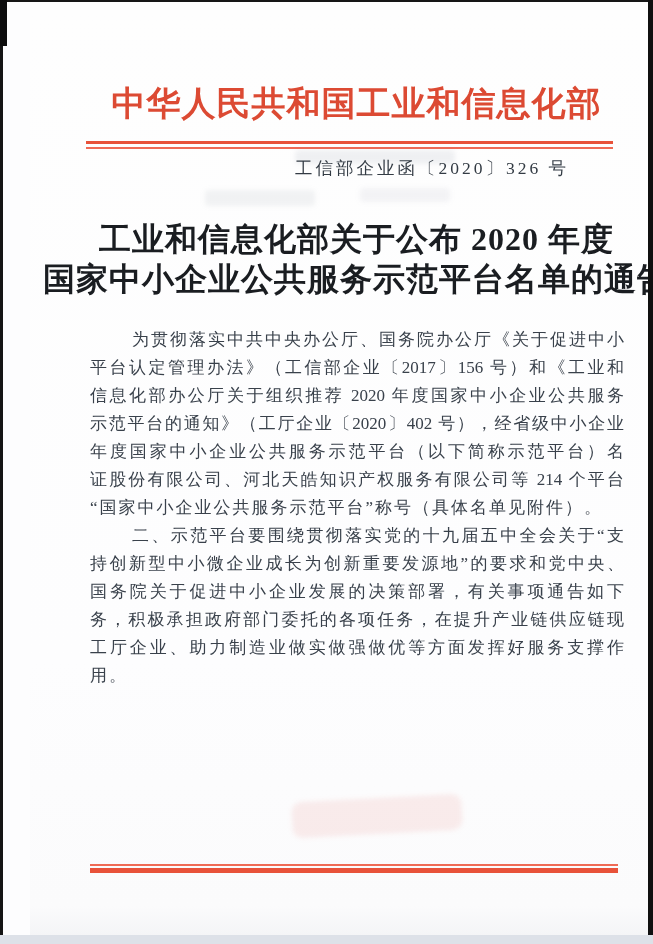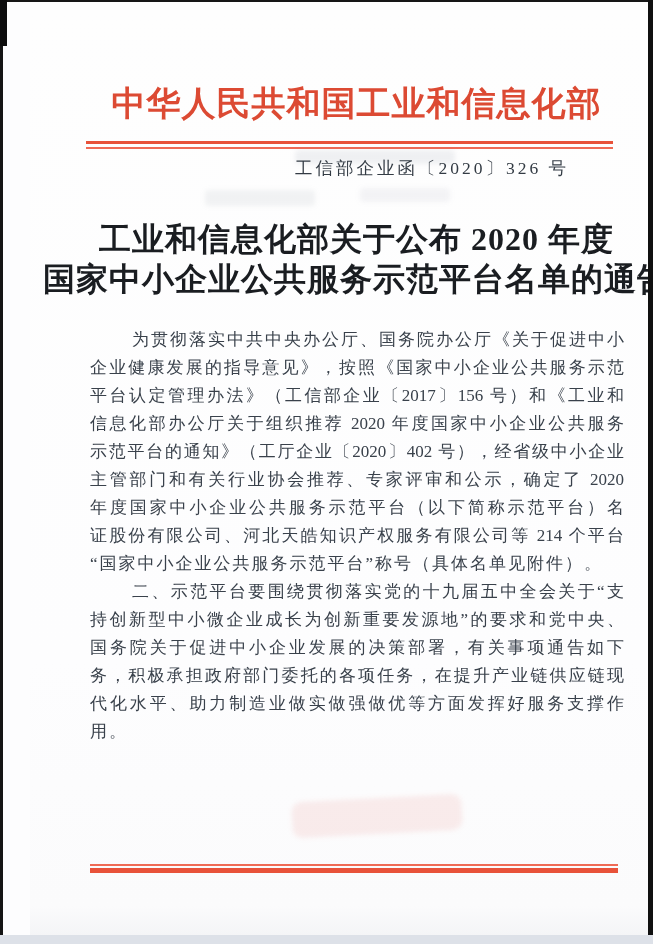--- a/index.html
+++ b/index.html
@@ -80,33 +80,31 @@
     <div class="ghost g2"></div>
     <div class="ghost g3"></div>
 
     <div class="docnum">工信部企业函〔2020〕326 号</div>
 
     <div class="title-line title-1">工业和信息化部关于公布 2020 年度</div>
     <div class="title-line title-2">国家中小企业公共服务示范平台名单的通告</div>
 
     <div class="body-block">
       <div class="bl ind">为贯彻落实中共中央办公厅、国务院办公厅《关于促进中小</div>
-      <div class="bl">企业健康发展的指导意见》，按照《国家中小企业公共服务示范</div>
       <div class="bl">平台认定管理办法》（工信部企业〔2017〕156 号）和《工业和</div>
       <div class="bl">信息化部办公厅关于组织推荐 2020 年度国家中小企业公共服务</div>
       <div class="bl">示范平台的通知》（工厅企业〔2020〕402 号），经省级中小企业</div>
-      <div class="bl">主管部门和有关行业协会推荐、专家评审和公示，确定了 2020</div>
       <div class="bl">年度国家中小企业公共服务示范平台（以下简称示范平台）名</div>
       <div class="bl">证股份有限公司、河北天皓知识产权服务有限公司等 214 个平台</div>
       <div class="bl end">“国家中小企业公共服务示范平台”称号（具体名单见附件）。</div>
       <div class="bl ind">二、示范平台要围绕贯彻落实党的十九届五中全会关于“支</div>
       <div class="bl">持创新型中小微企业成长为创新重要发源地”的要求和党中央、</div>
       <div class="bl">国务院关于促进中小企业发展的决策部署，有关事项通告如下</div>
       <div class="bl">务，积极承担政府部门委托的各项任务，在提升产业链供应链现</div>
-      <div class="bl">代化水平、助力制造业做实做强做优等方面发挥好服务支撑作</div>
+      <div class="bl">工厅企业、助力制造业做实做强做优等方面发挥好服务支撑作</div>
       <div class="bl end">用。</div>
     </div>
 
     <div class="ghost stamp-ghost"></div>
 
     <div class="foot-thin"></div>
     <div class="foot-thick"></div>
   </div>
 
   <div class="edge-top"></div>

